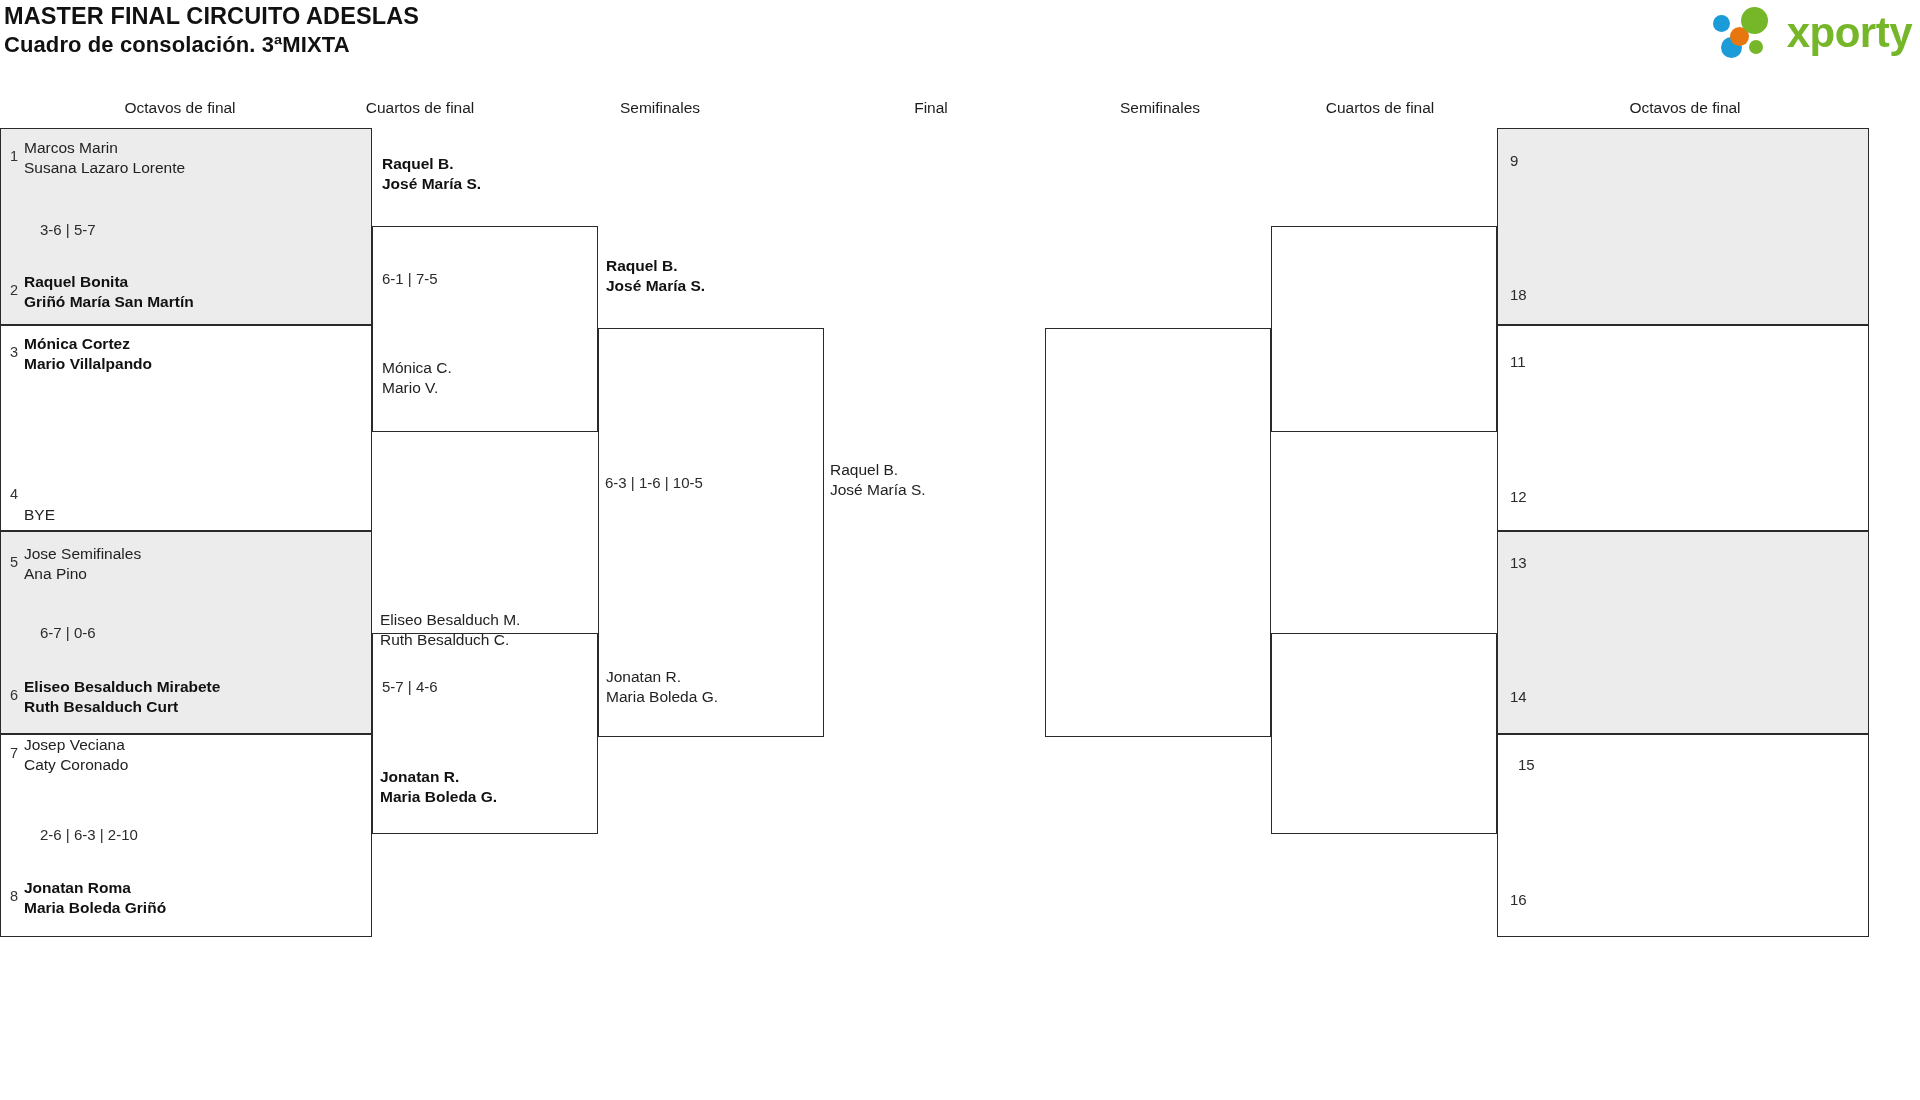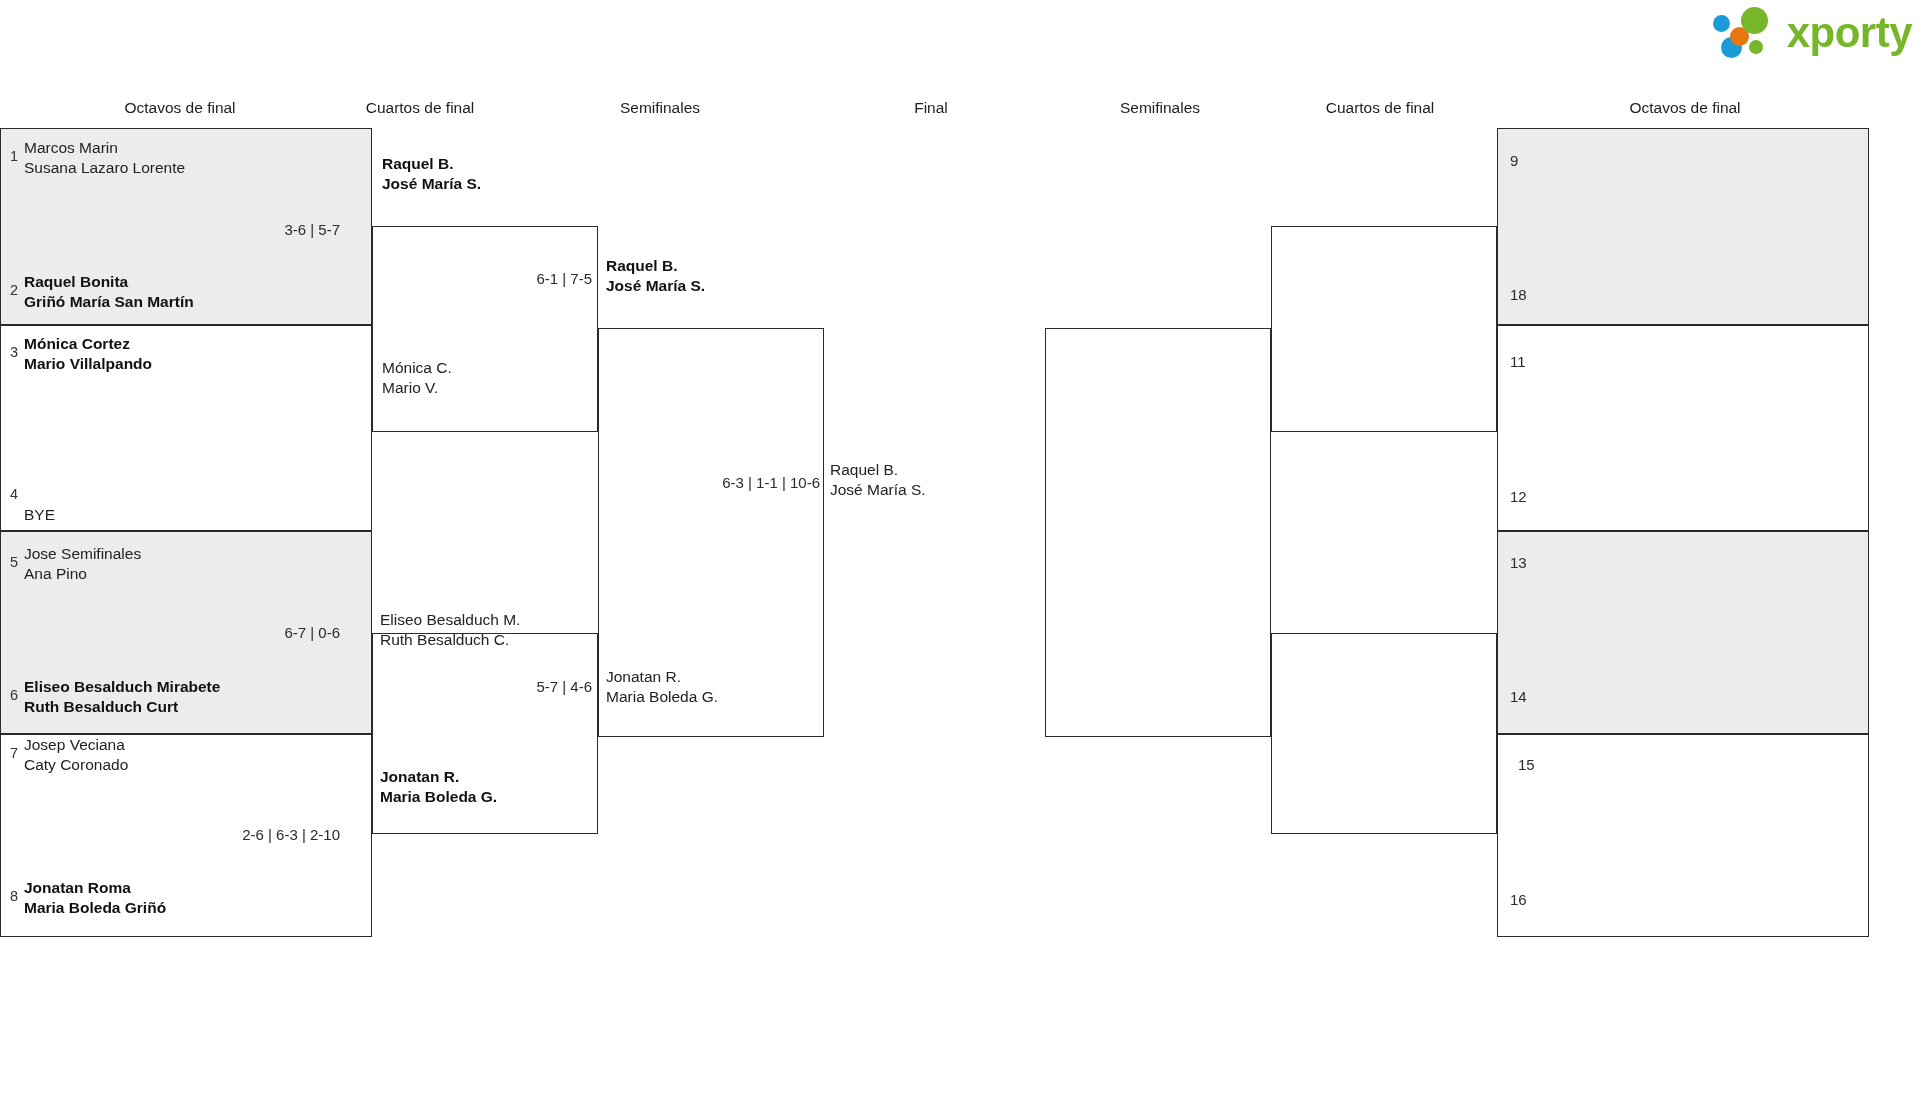--- a/index.html
+++ b/index.html
@@ -48,31 +48,35 @@
     flex: none; padding-right: 6px; line-height: 19px; padding-top: 11px;
   }
   .names { font-size: 15.5px; line-height: 19.5px; color: #222; padding-top: 2px; }
   .names.win { font-weight: bold; color: #111; }
   .names .n2 { display: block; }
   .slot.single .seedno { padding-top: 1px; }
   .slot.single .names { padding-top: 0; margin-top: 21px; }
 
   .score {
     position: absolute; font-size: 15px; color: #2b2b2b;
-    text-align: right; line-height: 18px;
+    text-align: left; line-height: 18px;
   }
 
   
   .rseed { position: absolute; font-size: 15px; color: #2b2b2b; line-height: 18px; }
 </style>
 </head>
 <body>
 
 <div id="root">
 
+  <div class="title-block">
+    <div class="title-line1">MASTER FINAL CIRCUITO ADESLAS</div>
+    <div class="title-line2">Cuadro de consolación. 3ªMIXTA</div>
+  </div>
 
   <div class="logo">
     <div class="logo-dots">
       <span class="dot" style="left:0px;  top:8px;  width:17px; height:17px; background:#1b9bd8;"></span>
       <span class="dot" style="left:8px;  top:30px; width:21px; height:21px; background:#1b9bd8;"></span>
       <span class="dot" style="left:17px; top:20px; width:19px; height:19px; background:#e8760f;"></span>
       <span class="dot" style="left:28px; top:0px;  width:27px; height:27px; background:#76b729;"></span>
       <span class="dot" style="left:36px; top:33px; width:14px; height:14px; background:#76b729;"></span>
     </div>
     <div class="logo-word">xporty</div>
@@ -182,21 +186,21 @@
     </div>
   </div>
 
   <div class="mbox" style="left:598px; top:328px; width:226px; height:409px;"></div>
   <div class="slot" style="left:604px; top:254px; width:260px;">
     <div class="names win" style="padding-left:2px;">
       <span>Raquel B.</span>
       <span class="n2">José María S.</span>
     </div>
   </div>
-  <div class="score" style="left:605px; top:474px; width:215px;">6-3 | 1-1 | 10-6</div>
+  <div class="score" style="left:605px; top:474px; width:215px;">6-3 | 1-6 | 10-5</div>
   <div class="slot" style="left:604px; top:665px; width:260px;">
     <div class="names" style="padding-left:2px;">
       <span>Jonatan R.</span>
       <span class="n2">Maria Boleda G.</span>
     </div>
   </div>
 
   <div class="slot" style="left:828px; top:458px; width:260px;">
     <div class="names" style="padding-left:2px;">
       <span>Raquel B.</span>

